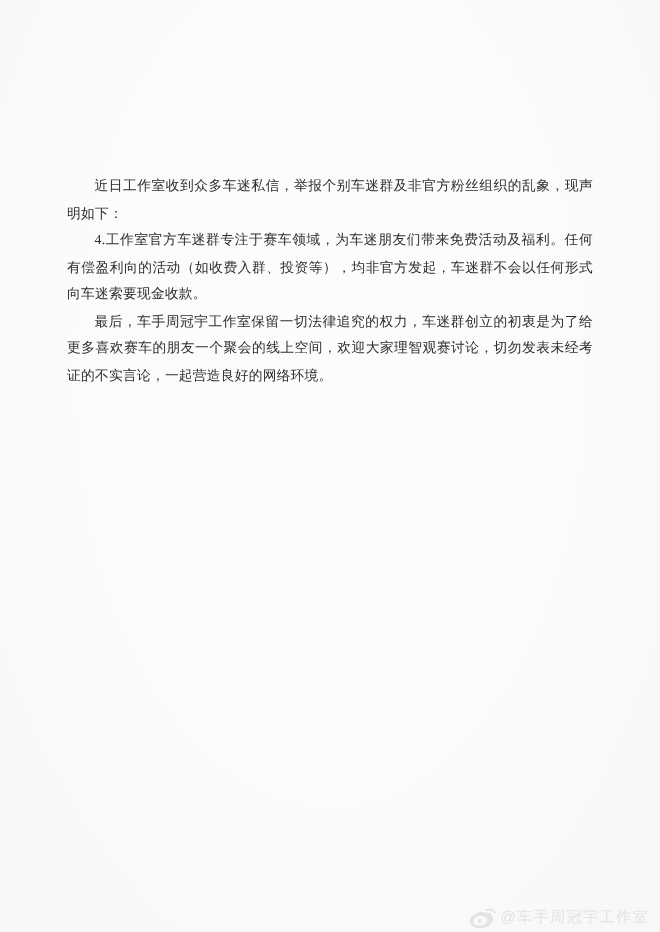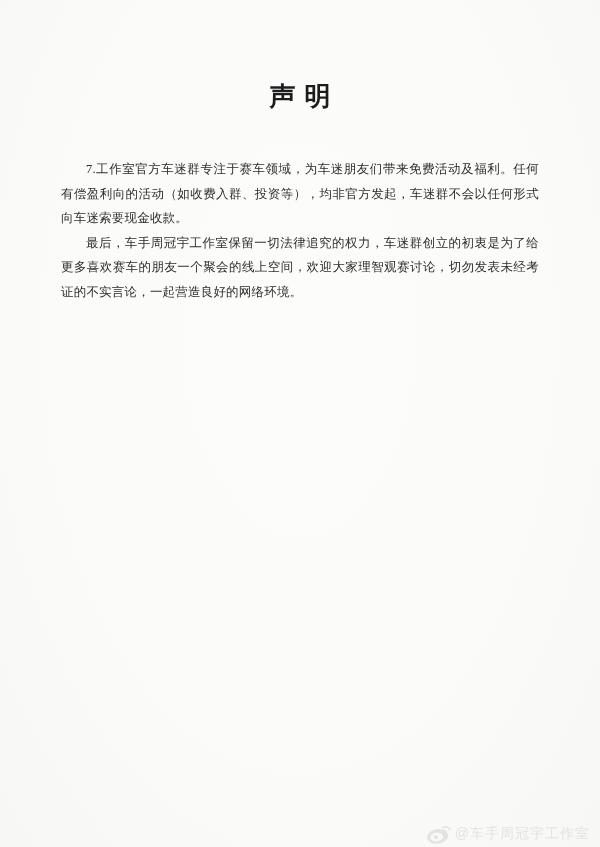--- a/index.html
+++ b/index.html
@@ -65,24 +65,24 @@
   }
   .watermark svg {
     display: block;
   }
 </style>
 </head>
 <body>
 
 <div class="page">
 
-  <h1 class="doc-title">声明</h1>
 
   <div class="doc-body">
-    <p>7.工作室官方车迷群专注于赛车领域，为车迷朋友们带来免费活动及福利。任何有偿盈利向的活动（如收费入群、投资等），均非官方发起，车迷群不会以任何形式向车迷索要现金收款。</p>
+    <p>近日工作室收到众多车迷私信，举报个别车迷群及非官方粉丝组织的乱象，现声明如下：</p>
+    <p>4.工作室官方车迷群专注于赛车领域，为车迷朋友们带来免费活动及福利。任何有偿盈利向的活动（如收费入群、投资等），均非官方发起，车迷群不会以任何形式向车迷索要现金收款。</p>
     <p>最后，车手周冠宇工作室保留一切法律追究的权力，车迷群创立的初衷是为了给更多喜欢赛车的朋友一个聚会的线上空间，欢迎大家理智观赛讨论，切勿发表未经考证的不实言论，一起营造良好的网络环境。</p>
   </div>
 
   <div class="watermark">
     <span>
       <svg width="26" height="21" viewBox="0 0 26 21" xmlns="http://www.w3.org/2000/svg">
         <path d="M10.8 6.2 C4.6 7.2 0.4 11.6 1.2 15.4 C2.1 19.4 8.0 21.4 13.2 20.4 C19.0 19.3 23.0 15.4 22.1 11.7 C21.3 8.5 15.9 5.4 10.8 6.2 Z
                  M11.6 18.3 C8.1 18.9 4.9 17.4 4.4 15.2 C3.9 12.7 6.4 10.3 9.9 9.8 C13.4 9.3 16.5 10.8 17.0 13.2 C17.5 15.7 15.1 17.7 11.6 18.3 Z" fill="#e3e3e2"></path>
         <circle cx="10" cy="14.2" r="1.9" fill="#e3e3e2"></circle>
         <path d="M16.6 4.4 C19.0 3.2 22.2 4.0 23.8 6.3" stroke="#e3e3e2" stroke-width="1.7" fill="none" stroke-linecap="round"></path>

